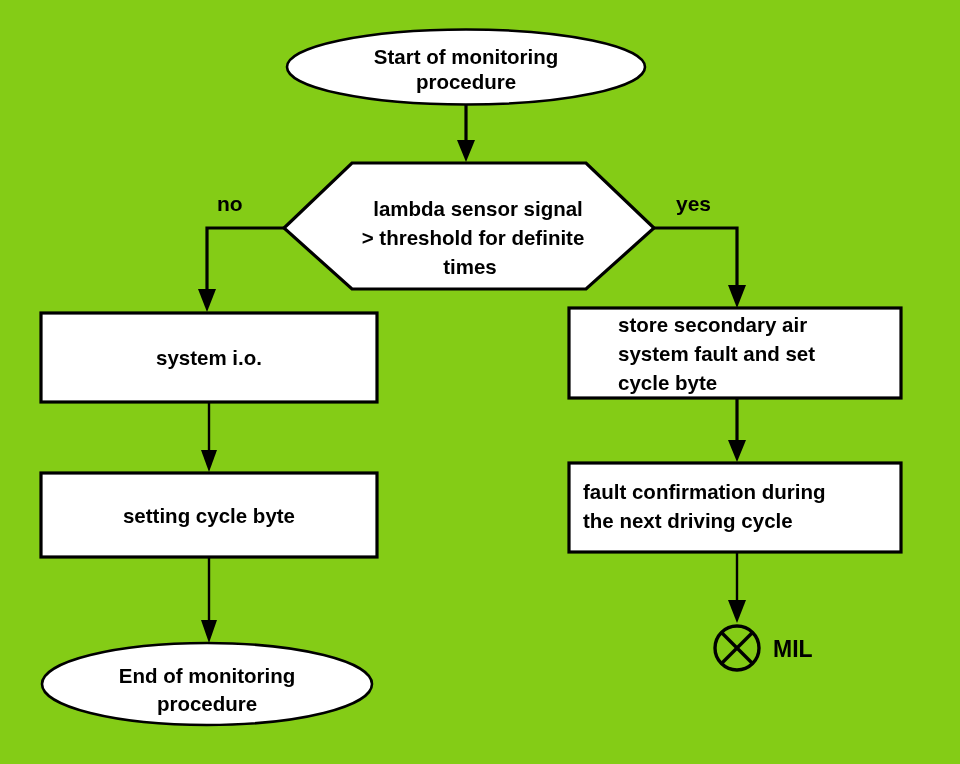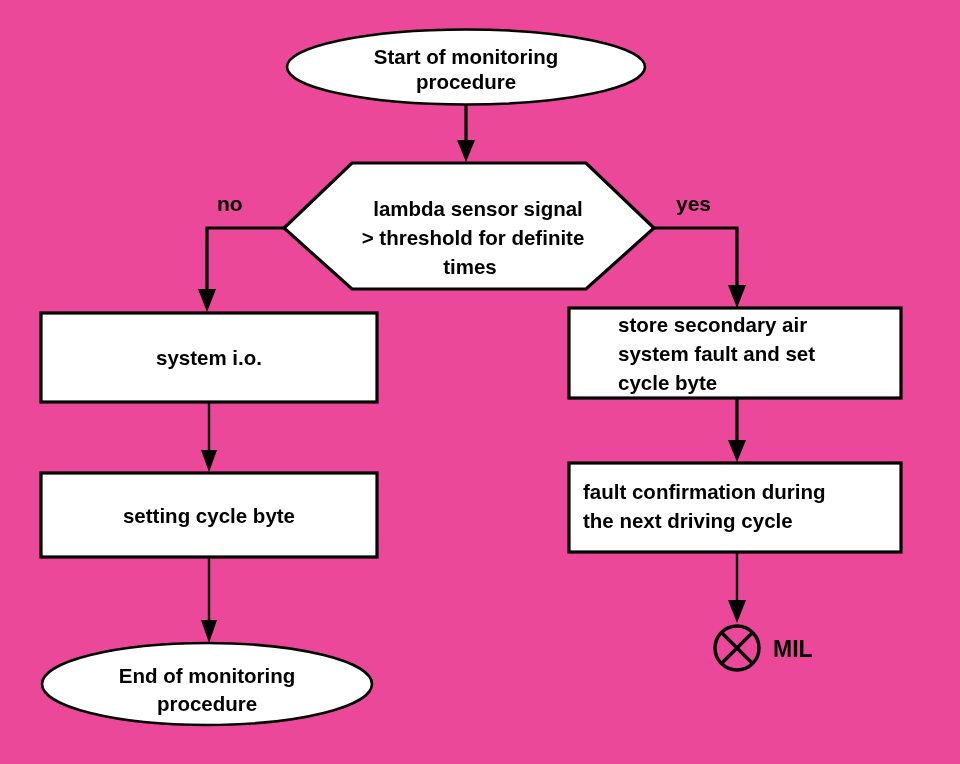--- a/index.html
+++ b/index.html
@@ -10,21 +10,21 @@
   body {
     width: 960px;
     height: 764px;
     overflow: hidden;
     font-family: "Liberation Sans", sans-serif;
   }
   #flow-root {
     position: relative;
     width: 960px;
     height: 764px;
-    background: #ec4899;
+    background: #84cc16;
   }
   svg#flowchart {
     display: block;
     width: 960px;
     height: 764px;
   }
   .node-shape {
     fill: #ffffff;
     stroke: #000000;
     stroke-width: 3.2;

